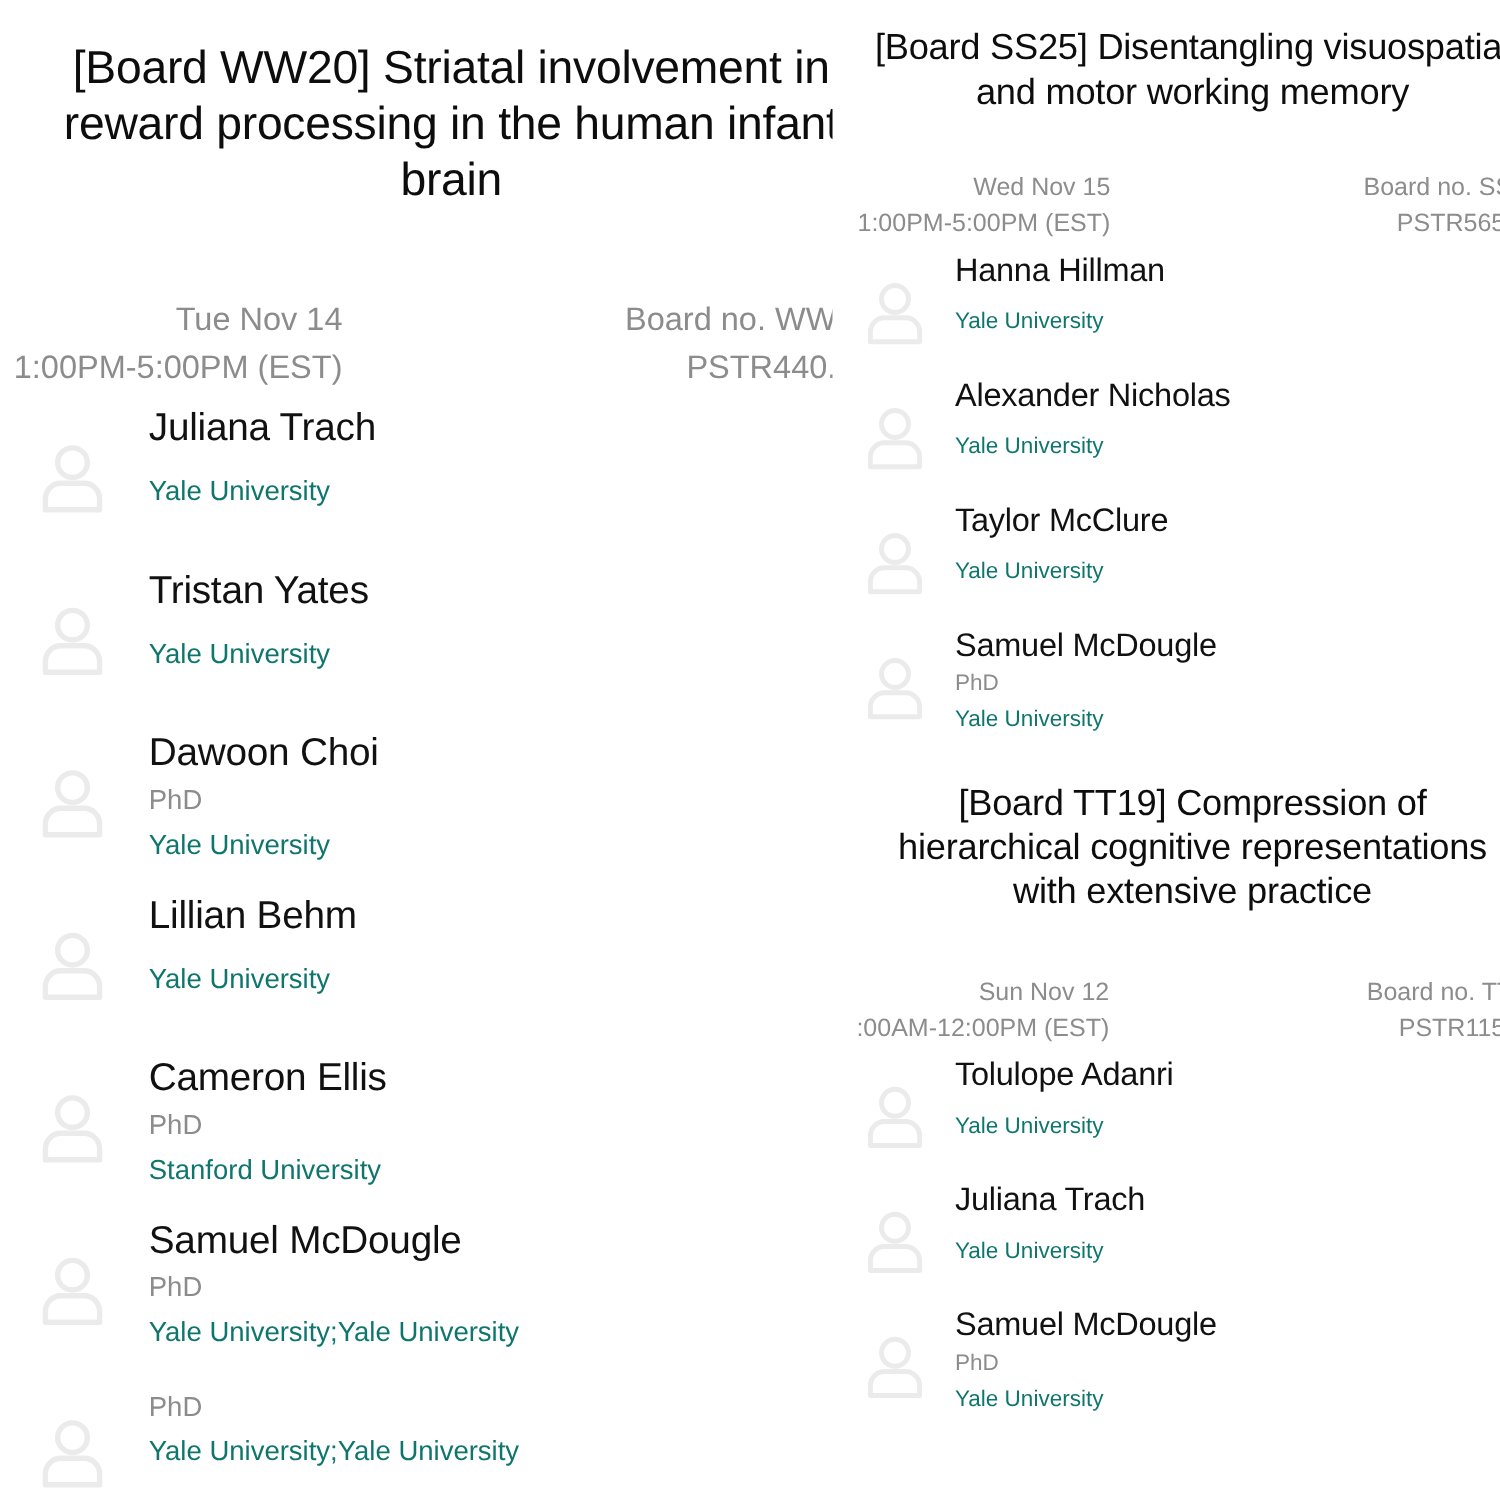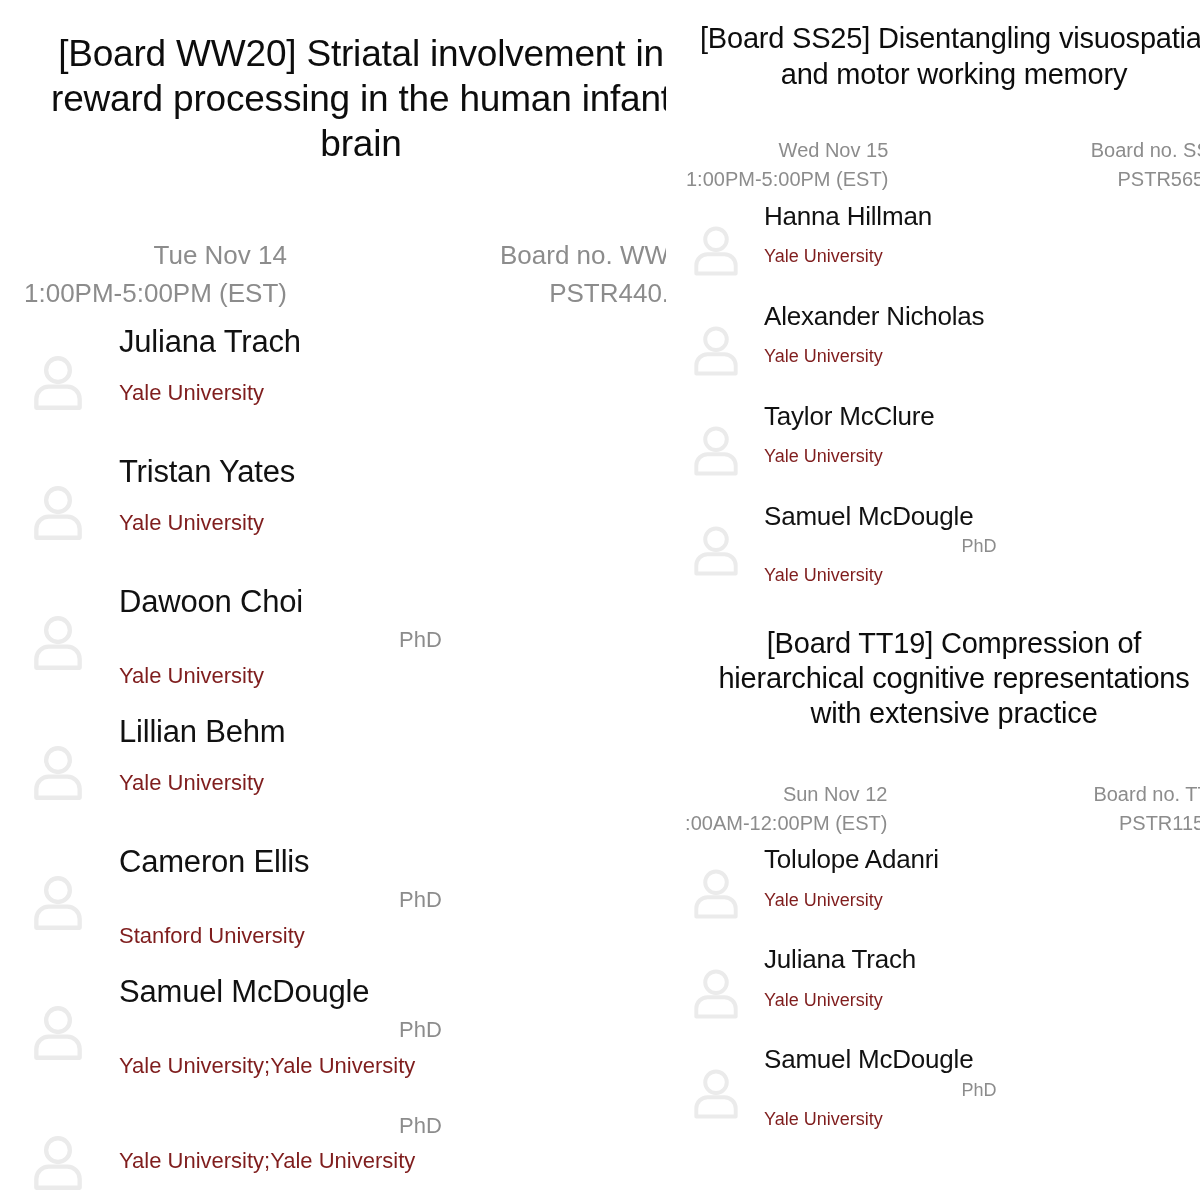--- a/index.html
+++ b/index.html
@@ -67,21 +67,21 @@
   .meta-row {
     display: flex;
     justify-content: space-between;
     align-items: flex-start;
     color: #8c8c8c;
     font-weight: 400;
   }
   #panel-left .meta-row {
     font-size: 26px;
     line-height: 1.47;
-    padding: 0 24px 0 24px;
+    padding: 0 24px 0 11px;
     margin-top: 70px;
   }
   #panel-right .meta-row {
     font-size: 20px;
     line-height: 1.44;
     padding: 0 2px 0 12px;
     margin-top: 44px;
   }
   #panel-right .meta-row.second {
     margin-top: 48px;
@@ -119,27 +119,26 @@
     font-weight: 400;
     letter-spacing: -0.2px;
     white-space: nowrap;
   }
   #panel-left .author-name  { font-size: 31px; line-height: 1.12; }
   #panel-right .author-name { font-size: 26px; line-height: 1.12; }
 
   .author-degree {
     color: #8c8c8c;
     font-weight: 400;
-    text-align: center;
   }
   #panel-left .author-degree  { font-size: 22px; line-height: 1.45; margin-top: 5px; }
   #panel-right .author-degree { font-size: 18px; line-height: 1.4;  margin-top: 3px; }
 
   .author-affil {
-    color: #7f1d1d;
+    color: #0f766e;
     font-weight: 400;
     white-space: nowrap;
   }
   #panel-left .author-affil  { font-size: 22px; line-height: 1.45; margin-top: 18px; }
   #panel-right .author-affil { font-size: 18px; line-height: 1.4;  margin-top: 13px; }
   .author-degree + .author-affil { margin-top: 4px !important; }
 
   .chevron {
     flex: 0 0 auto;
     align-self: center;

